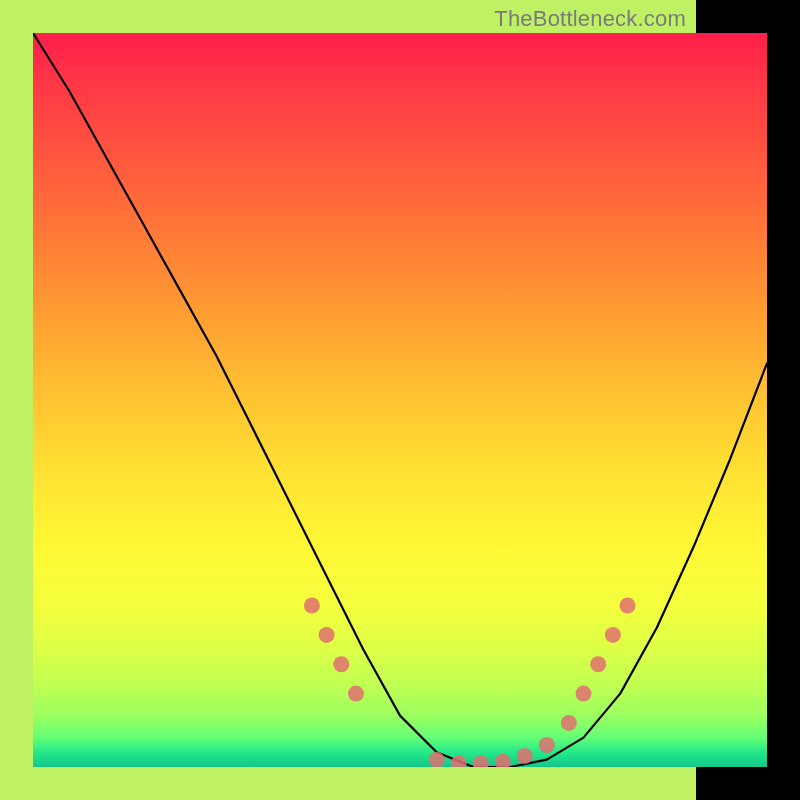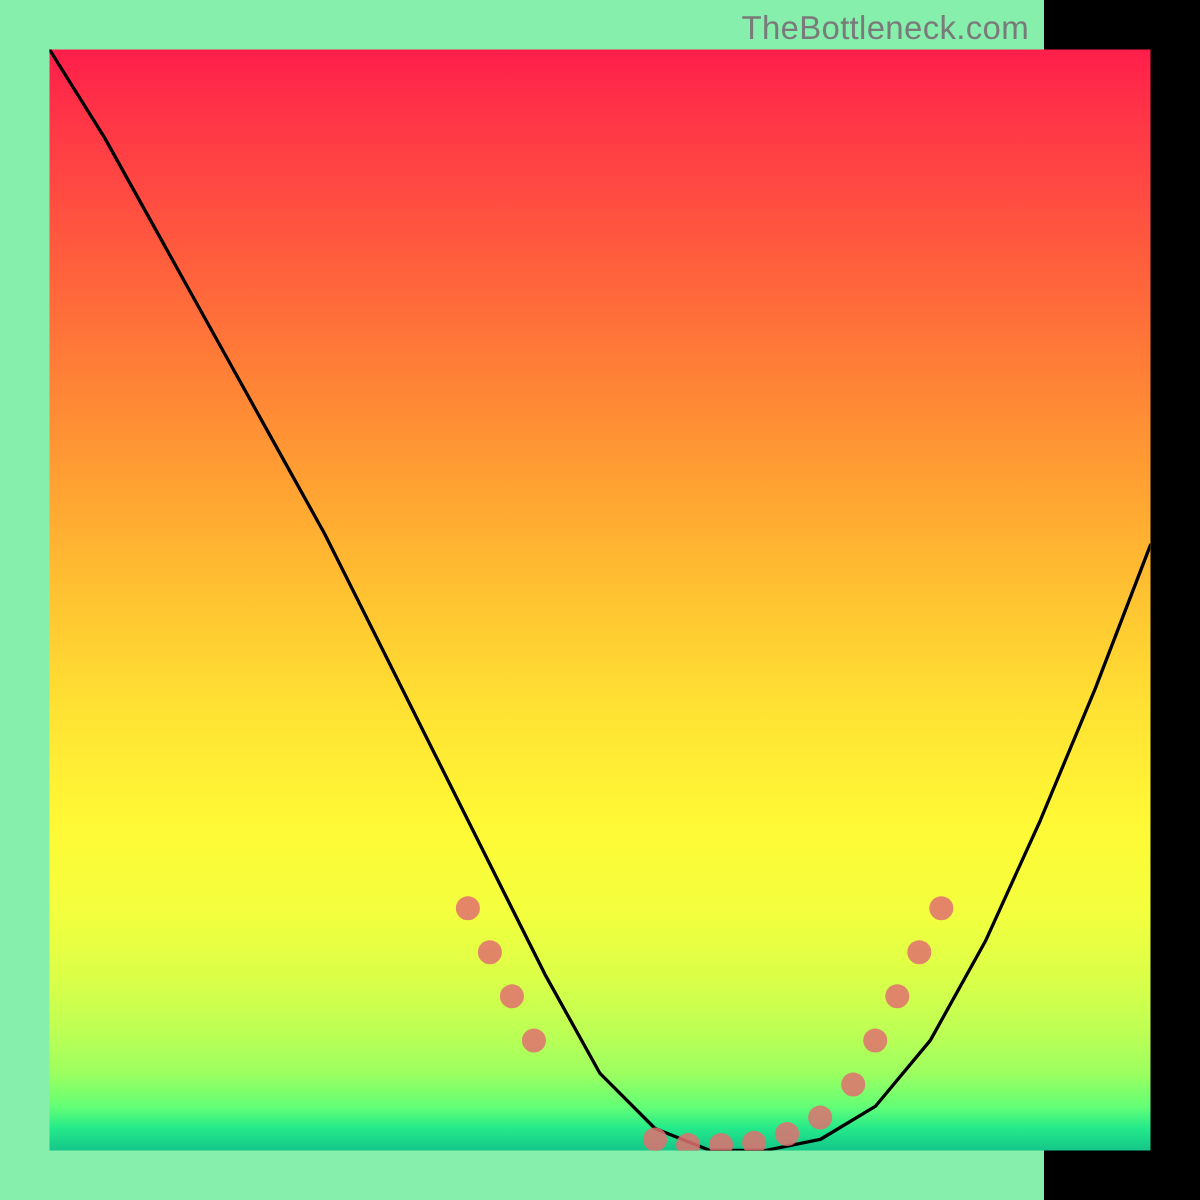--- a/index.html
+++ b/index.html
@@ -10,21 +10,21 @@
     background: #000;
     overflow: hidden;
     font-family: Arial, Helvetica, sans-serif;
   }
   .frame {
     position: absolute;
     left: 0;
     top: 0;
     width: 696px;
     height: 800px;
-    background: #86efac;
+    background: #bef264;
   }
   .plot-area {
     position: absolute;
     left: 33px;
     top: 33px;
     width: 734px;
     height: 734px;
     
     background: linear-gradient(to bottom,
       #ff1e4b 0%,

